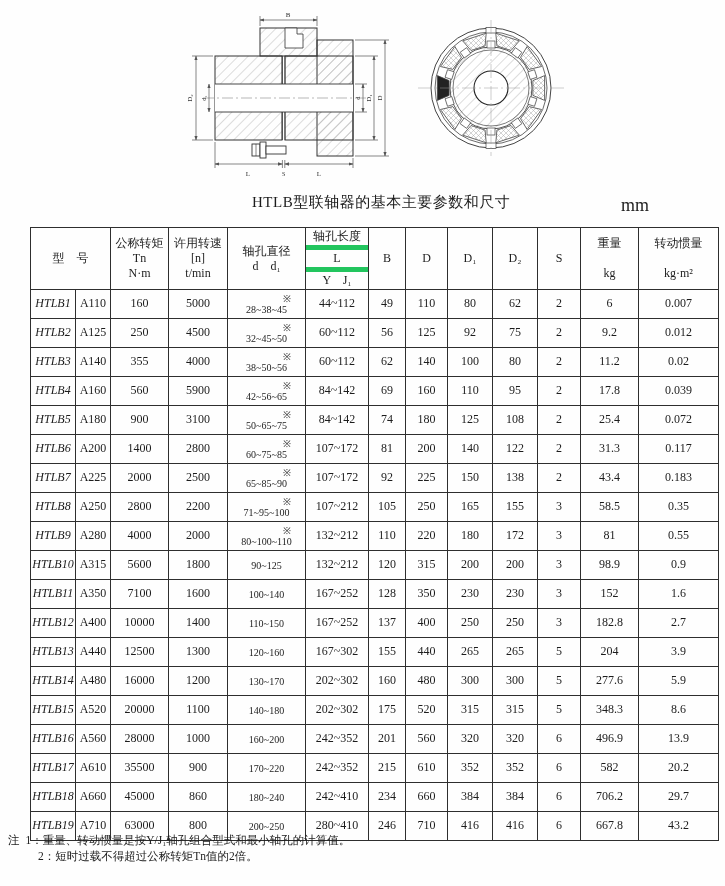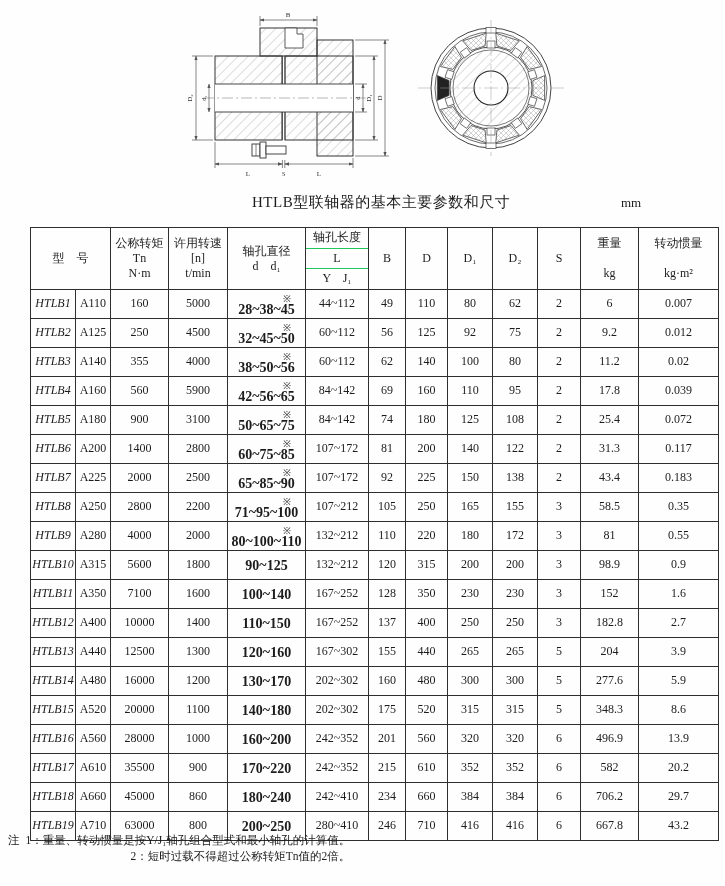--- a/index.html
+++ b/index.html
@@ -3,36 +3,36 @@
 <meta charset="utf-8">
 <style>
   html,body{margin:0;padding:0;background:#ffffff;}
   .page{position:relative;width:725px;height:886px;background:#fefefe;overflow:hidden;
         font-family:"Liberation Serif","DejaVu Serif",serif;color:#1c1c1c;}
   .drawing{position:absolute;}
   #section-view{left:165px;top:10px;}
   #front-view{left:416px;top:18px;}
   .title-row{position:absolute;top:193px;left:0;width:725px;height:22px;}
   .doc-title{position:absolute;left:252px;top:0;font-size:15px;letter-spacing:0.5px;white-space:nowrap;}
-  .unit{position:absolute;left:621px;top:2px;font-size:13px;}
+  .unit{position:absolute;left:621px;top:2px;font-size:18px;}
   table.spec{position:absolute;left:30px;top:227px;width:688px;border-collapse:collapse;table-layout:fixed;}
   table.spec td{border:1px solid #2e2e2e;text-align:center;vertical-align:middle;padding:0;
                 font-size:12px;line-height:1.15;}
   thead td{height:61px;}
   .hline{display:block;line-height:15px;font-size:12px;}
   .stack{display:flex;flex-direction:column;height:61px;}
-  .stack > div{flex:1;display:flex;align-items:center;justify-content:center;border-bottom:1px solid #22c55e;font-size:12px;}
+  .stack > div{flex:1;display:flex;align-items:center;justify-content:center;border-bottom:5px solid #22c55e;font-size:12px;}
   .stack > div:last-child{border-bottom:none;}
   tbody tr{height:29px;}
   td.c-m1{font-size:11.5px;font-style:italic;}
   td.c-m2{font-size:11.5px;}
   .bore-star{display:block;text-align:right;padding-right:14px;font-size:9.5px;line-height:8px;height:8px;margin-top:2px;}
-  .bore-range{display:block;font-size:14px;line-height:13px;font-weight:bold;}
+  .bore-range{display:block;font-size:10px;line-height:13px;}
   .notes{position:absolute;left:8px;top:832px;font-size:11.5px;line-height:16px;white-space:nowrap;}
-  .notes .row2{padding-left:30px;text-align:right;}
+  .notes .row2{padding-left:30px;}
   .nprefix{margin-right:6px;}
   svg text{font-family:"Liberation Serif","DejaVu Serif",serif;}
 </style>
 </head>
 <body>
 
 <div class="page">
 
   <svg id="section-view" class="drawing" width="242" height="178" viewBox="0 0 242 178">
     <defs>

